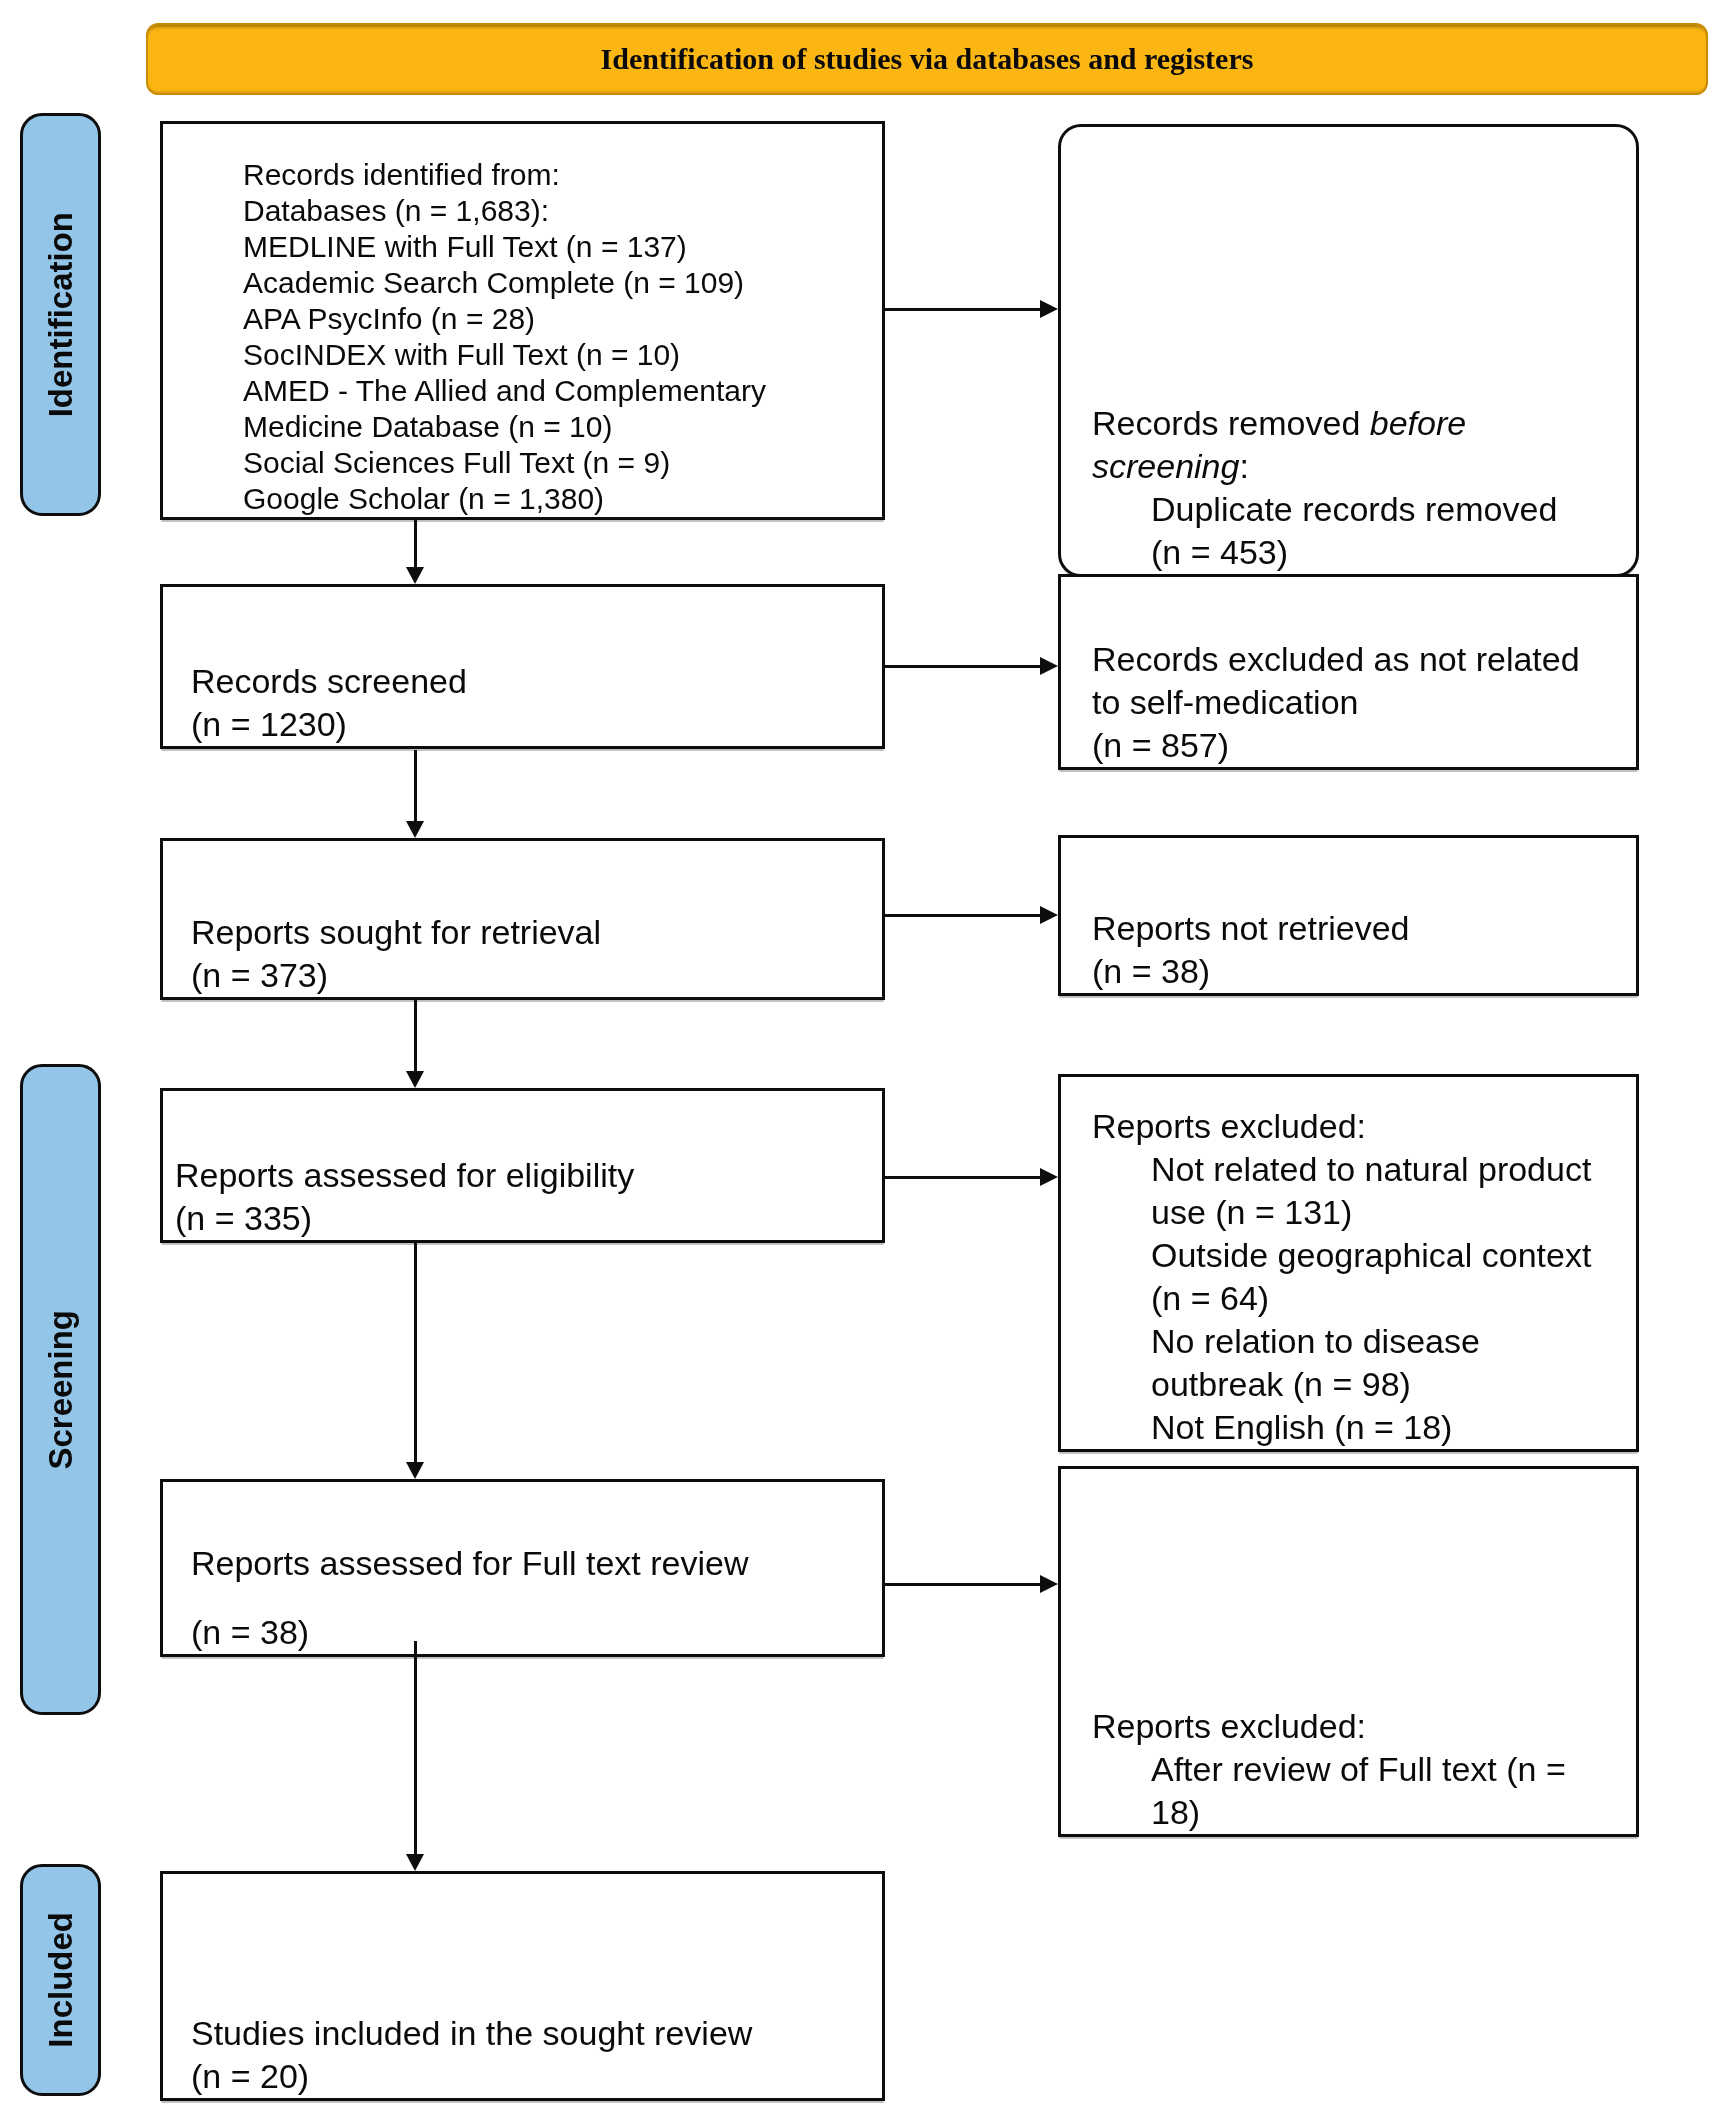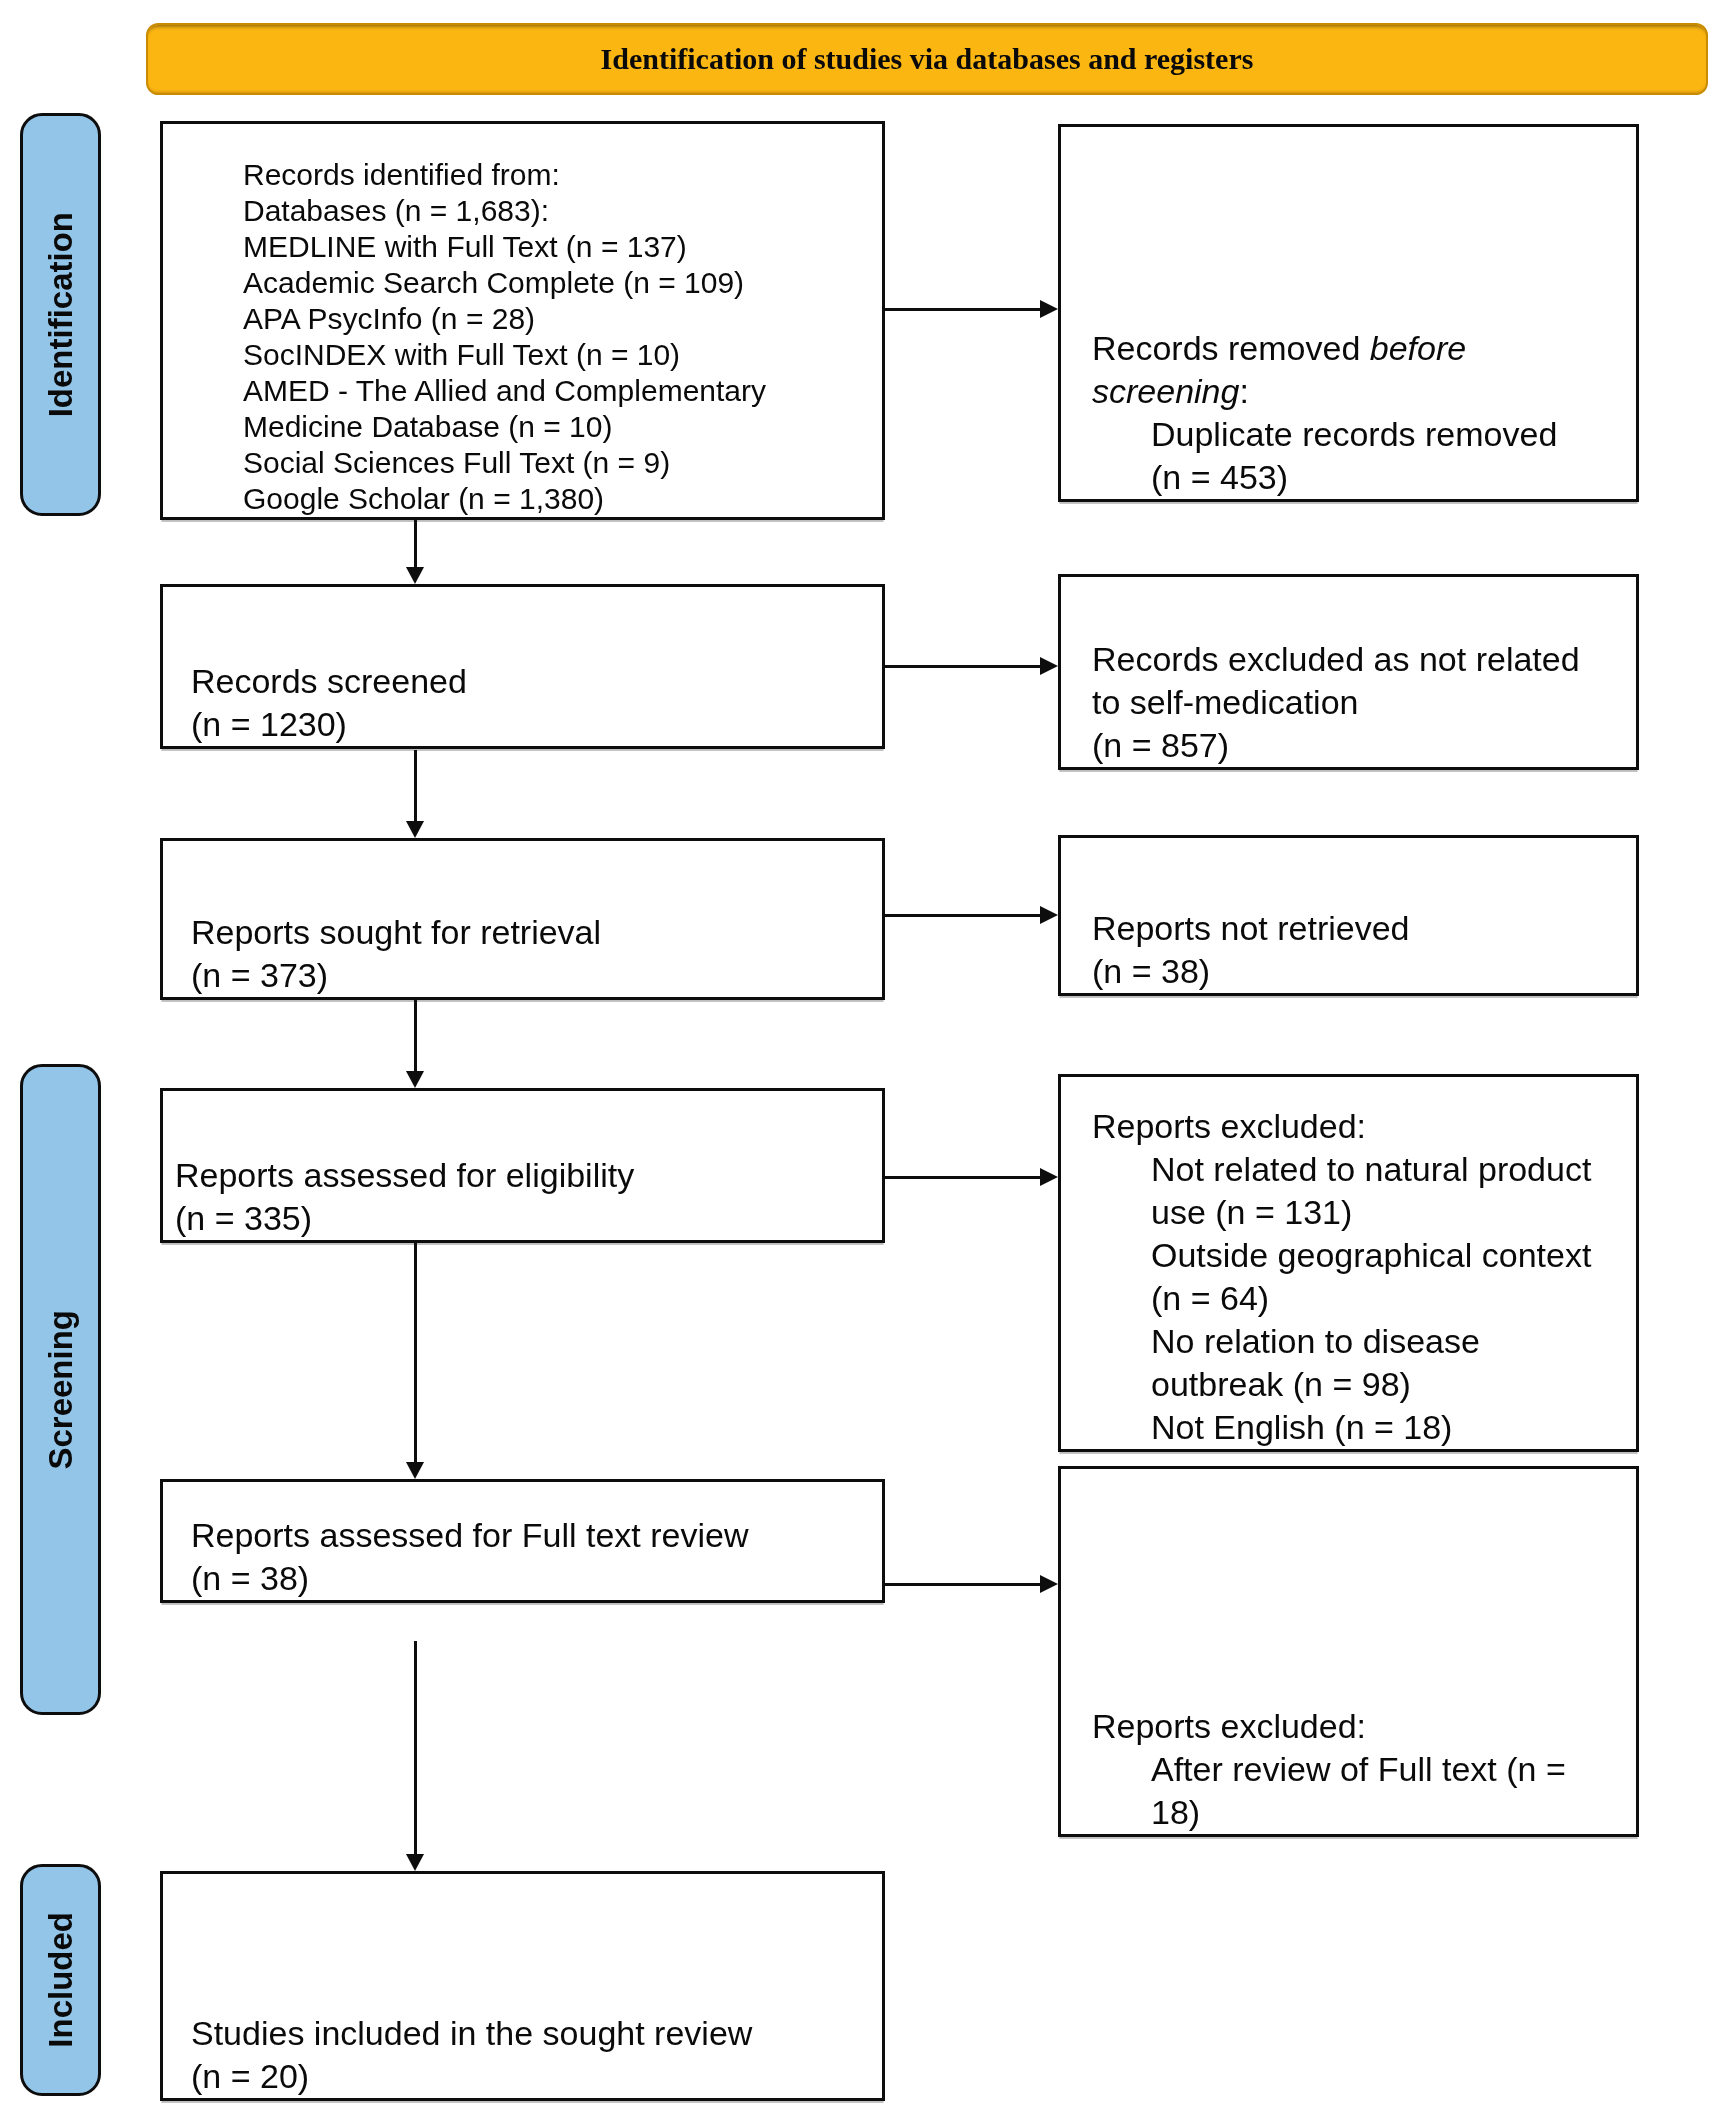--- a/index.html
+++ b/index.html
@@ -52,25 +52,25 @@
   .box .line{font-size:34px;line-height:43px;white-space:nowrap;}
   .ind{padding-left:59px;}
   .it{font-style:italic;}
   
   .lcol{left:160px;width:725px;padding-left:28px;padding-right:9.4px;}
   #box-b1{top:121px;height:399px;padding-left:80px;}
   #box-b1 .line{font-size:30px;line-height:36px;}
   #box-b2{top:584px;height:165px;}
   #box-b3{top:838px;height:162px;}
   #box-b4{top:1088px;height:155px;padding-left:12px;}
-  #box-b5{top:1479px;height:124px;}
+  #box-b5{top:1479px;height:178px;gap:26px;}
   #box-b6{top:1871px;height:230px;}
   
   .rcol{left:1058px;width:581px;padding-left:31px;padding-right:9.4px;}
-  #box-r1{top:124px;height:378px;}
+  #box-r1{top:124px;height:453px;border-radius:23px;}
   #box-r2{top:574px;height:196px;}
   #box-r3{top:835px;height:161px;}
   #box-r4{top:1074px;height:378px;}
   #box-r5{top:1466px;height:371px;}
   
   .vline{position:absolute;left:414px;width:2.8px;background:#0d0d0d;}
   .vhead{position:absolute;left:406px;width:0;height:0;
     border-left:9.4px solid transparent;border-right:9.4px solid transparent;
     border-top:17px solid #0d0d0d;}
   .hline{position:absolute;height:2.8px;background:#0d0d0d;left:885px;width:155px;}

